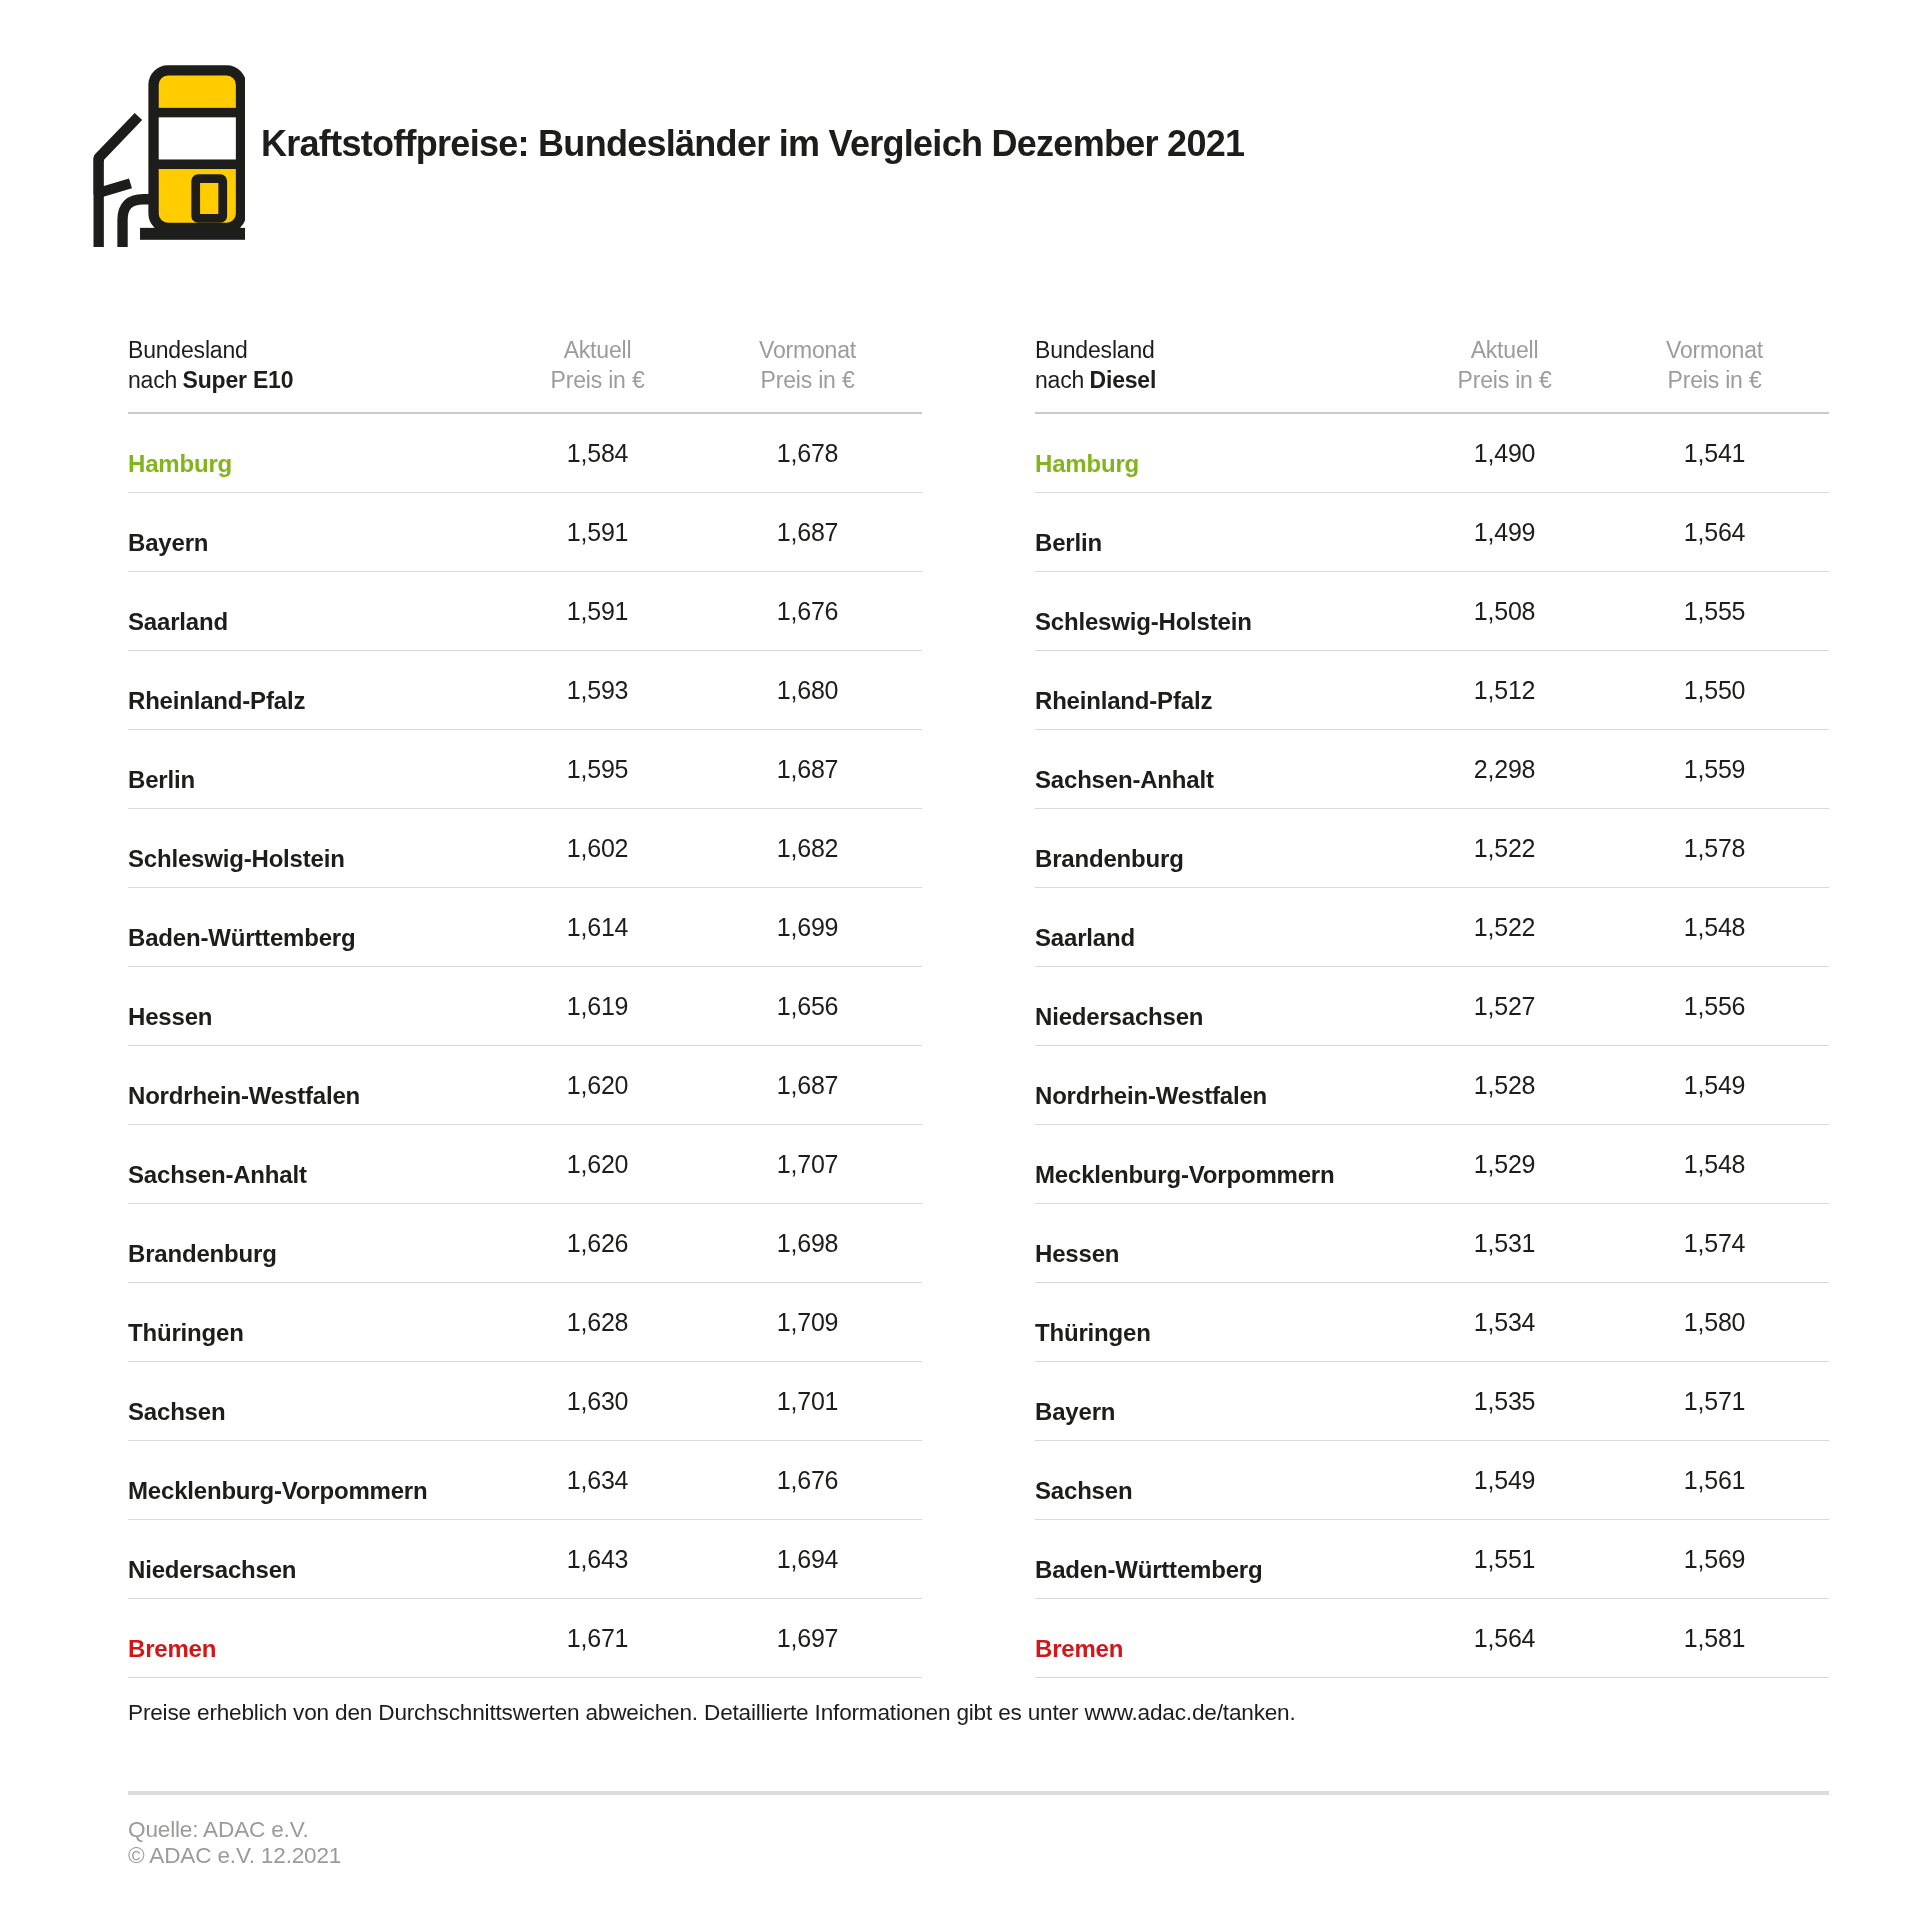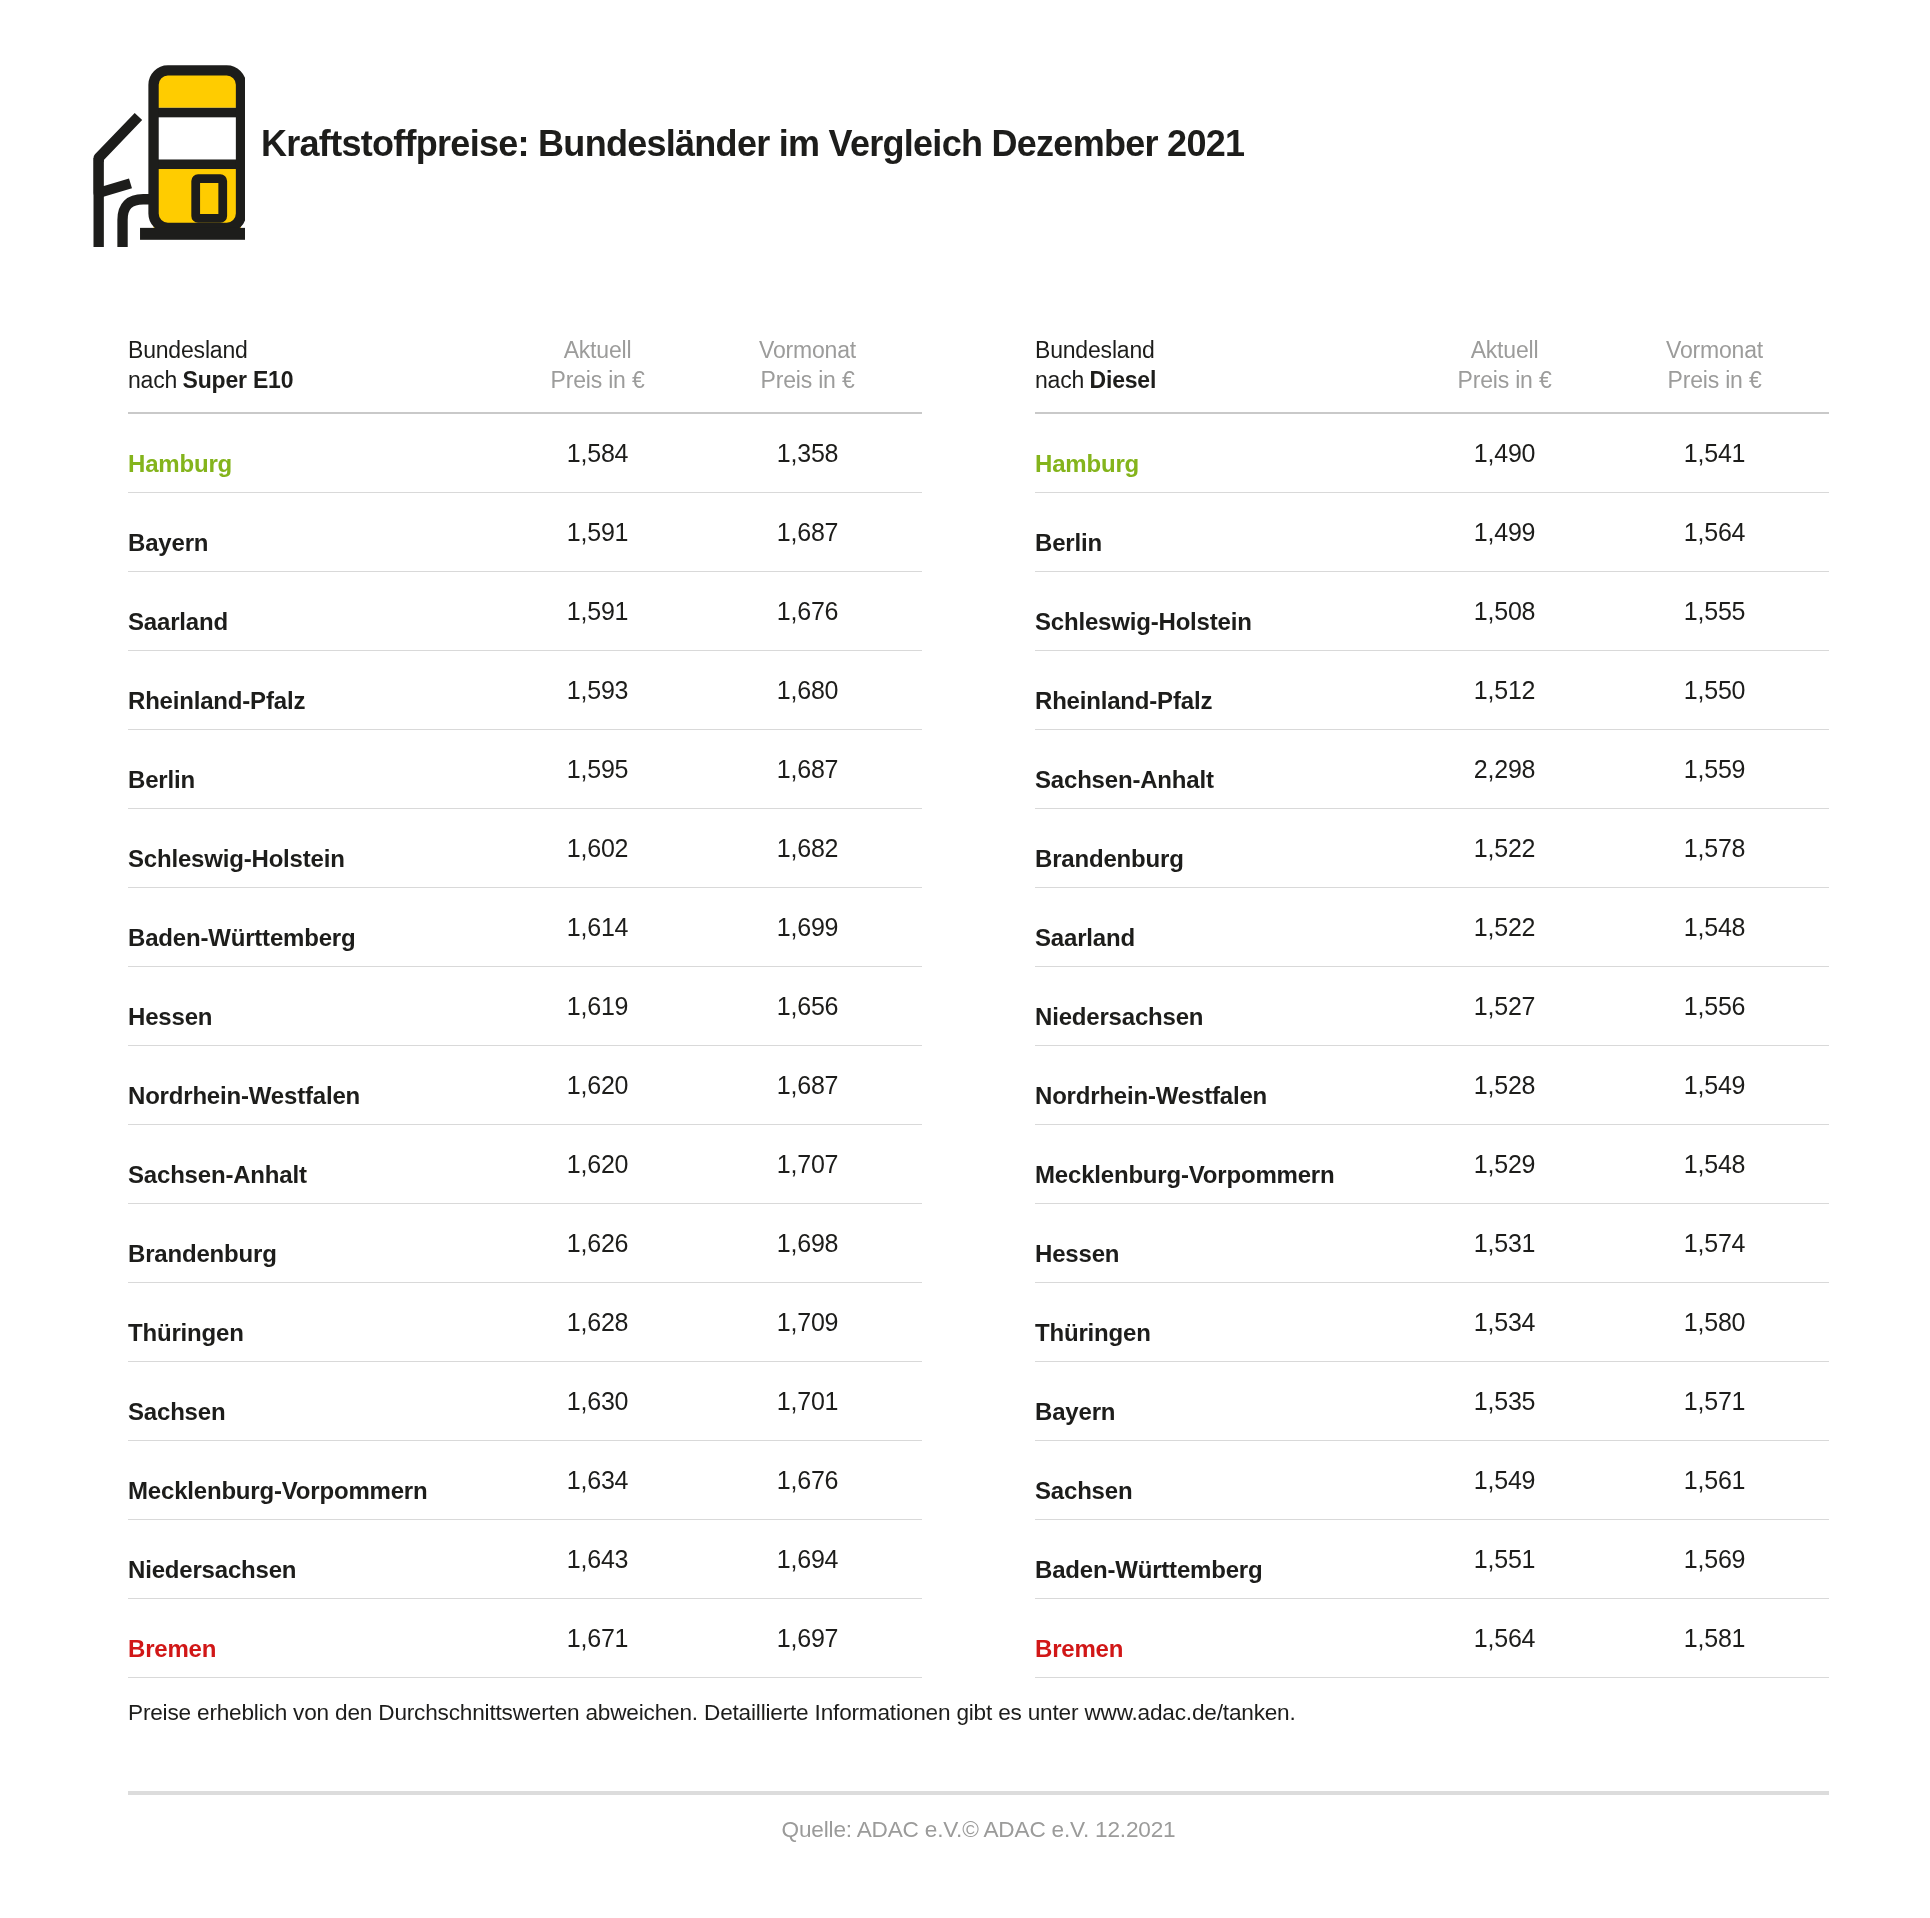--- a/index.html
+++ b/index.html
@@ -29,22 +29,22 @@
   .tbody{width:100%;}
   .trow{height:78px;border-bottom:1.6px solid #d9d9d9;}
   .cell-name{font-size:24px;font-weight:700;color:#1d1d1b;margin-top:21px;}
   .cell-num{font-size:25px;font-weight:400;text-align:center;color:#1d1d1b;}
   
   .footnote{position:absolute;left:128px;top:1695px;width:1701px;font-size:22.6px;line-height:35px;color:#1d1d1b;}
   .footnote div{white-space:nowrap;}
   .bottom-divider{position:absolute;left:128px;top:1791px;width:1701px;height:3.9px;background:#dcdcdc;}
   .footer{
     position:absolute;left:128px;top:1817px;width:1701px;
-    display:flex;justify-content:center;
-    font-size:22.6px;color:#9b9b9a;
+    display:flex;justify-content:flex-end;
+    font-size:22.6px;color:#9b9b9a;flex-direction:column;
   }
 </style>
 </head>
 <body>
 
 <div class="page">
 
   <svg class="brand" viewBox="0 0 210 230" aria-hidden="true">
 
     <path d="M56 230 L56 196 Q56 170 82 170 L100 170" fill="none" stroke="#1d1d1b" stroke-width="13"></path>
@@ -83,21 +83,21 @@
         <div class="num-col">
           <div class="th-line">Vormonat</div>
           <div class="th-line">Preis in €</div>
         </div>
       </div>
       <div class="tbody">
           <div class="trow">
             <div class="cell-name" style="color: rgb(132, 180, 28);">Hamburg</div>
             <div class="cell-num">1,584</div>
             <div></div>
-            <div class="cell-num">1,358</div>
+            <div class="cell-num">1,678</div>
           </div>
           <div class="trow">
             <div class="cell-name">Bayern</div>
             <div class="cell-num">1,591</div>
             <div></div>
             <div class="cell-num">1,687</div>
           </div>
           <div class="trow">
             <div class="cell-name">Saarland</div>
             <div class="cell-num">1,591</div>

